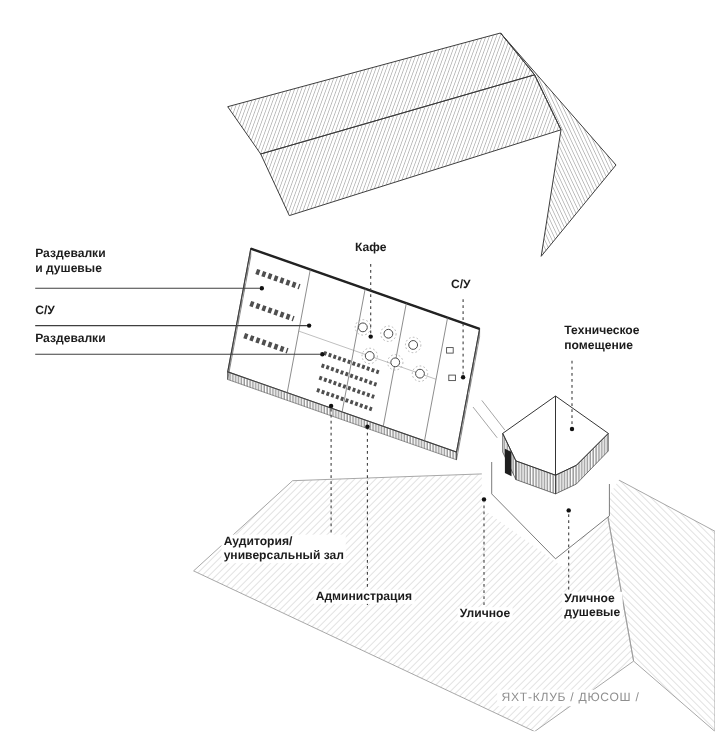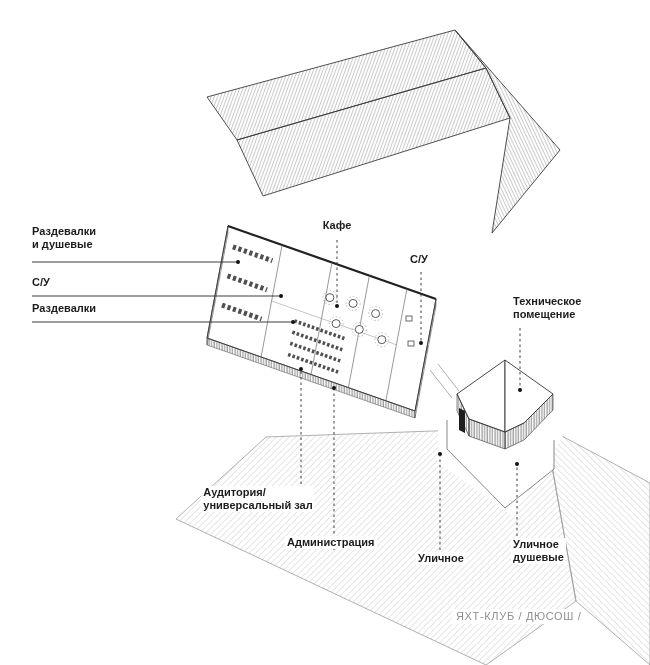--- a/index.html
+++ b/index.html
@@ -140,14 +140,14 @@
   <div class="lbl center" style="left:337px;top:219px">Кафе</div>
   <div class="lbl" style="left:410px;top:253px">С/У</div>
   <div class="lbl bg" style="left:511px;top:295px">Техническое
 помещение</div>
   <div class="lbl center bg" style="left:258px;top:486px">Аудитория/
 универсальный зал</div>
   <div class="lbl bg" style="left:285px;top:536px">Администрация</div>
   <div class="lbl bg" style="left:416px;top:552px">Уличное</div>
   <div class="lbl bg" style="left:511px;top:538px">Уличное
 душевые</div>
-  <div class="caption" style="left:452px;top:609px">ЯХТ-КЛУБ / ДЮСОШ /</div>
+  <div class="caption" style="left:452px;top:627px">ЯХТ-КЛУБ / ДЮСОШ /</div>
 </div>
 
 </body></html>

